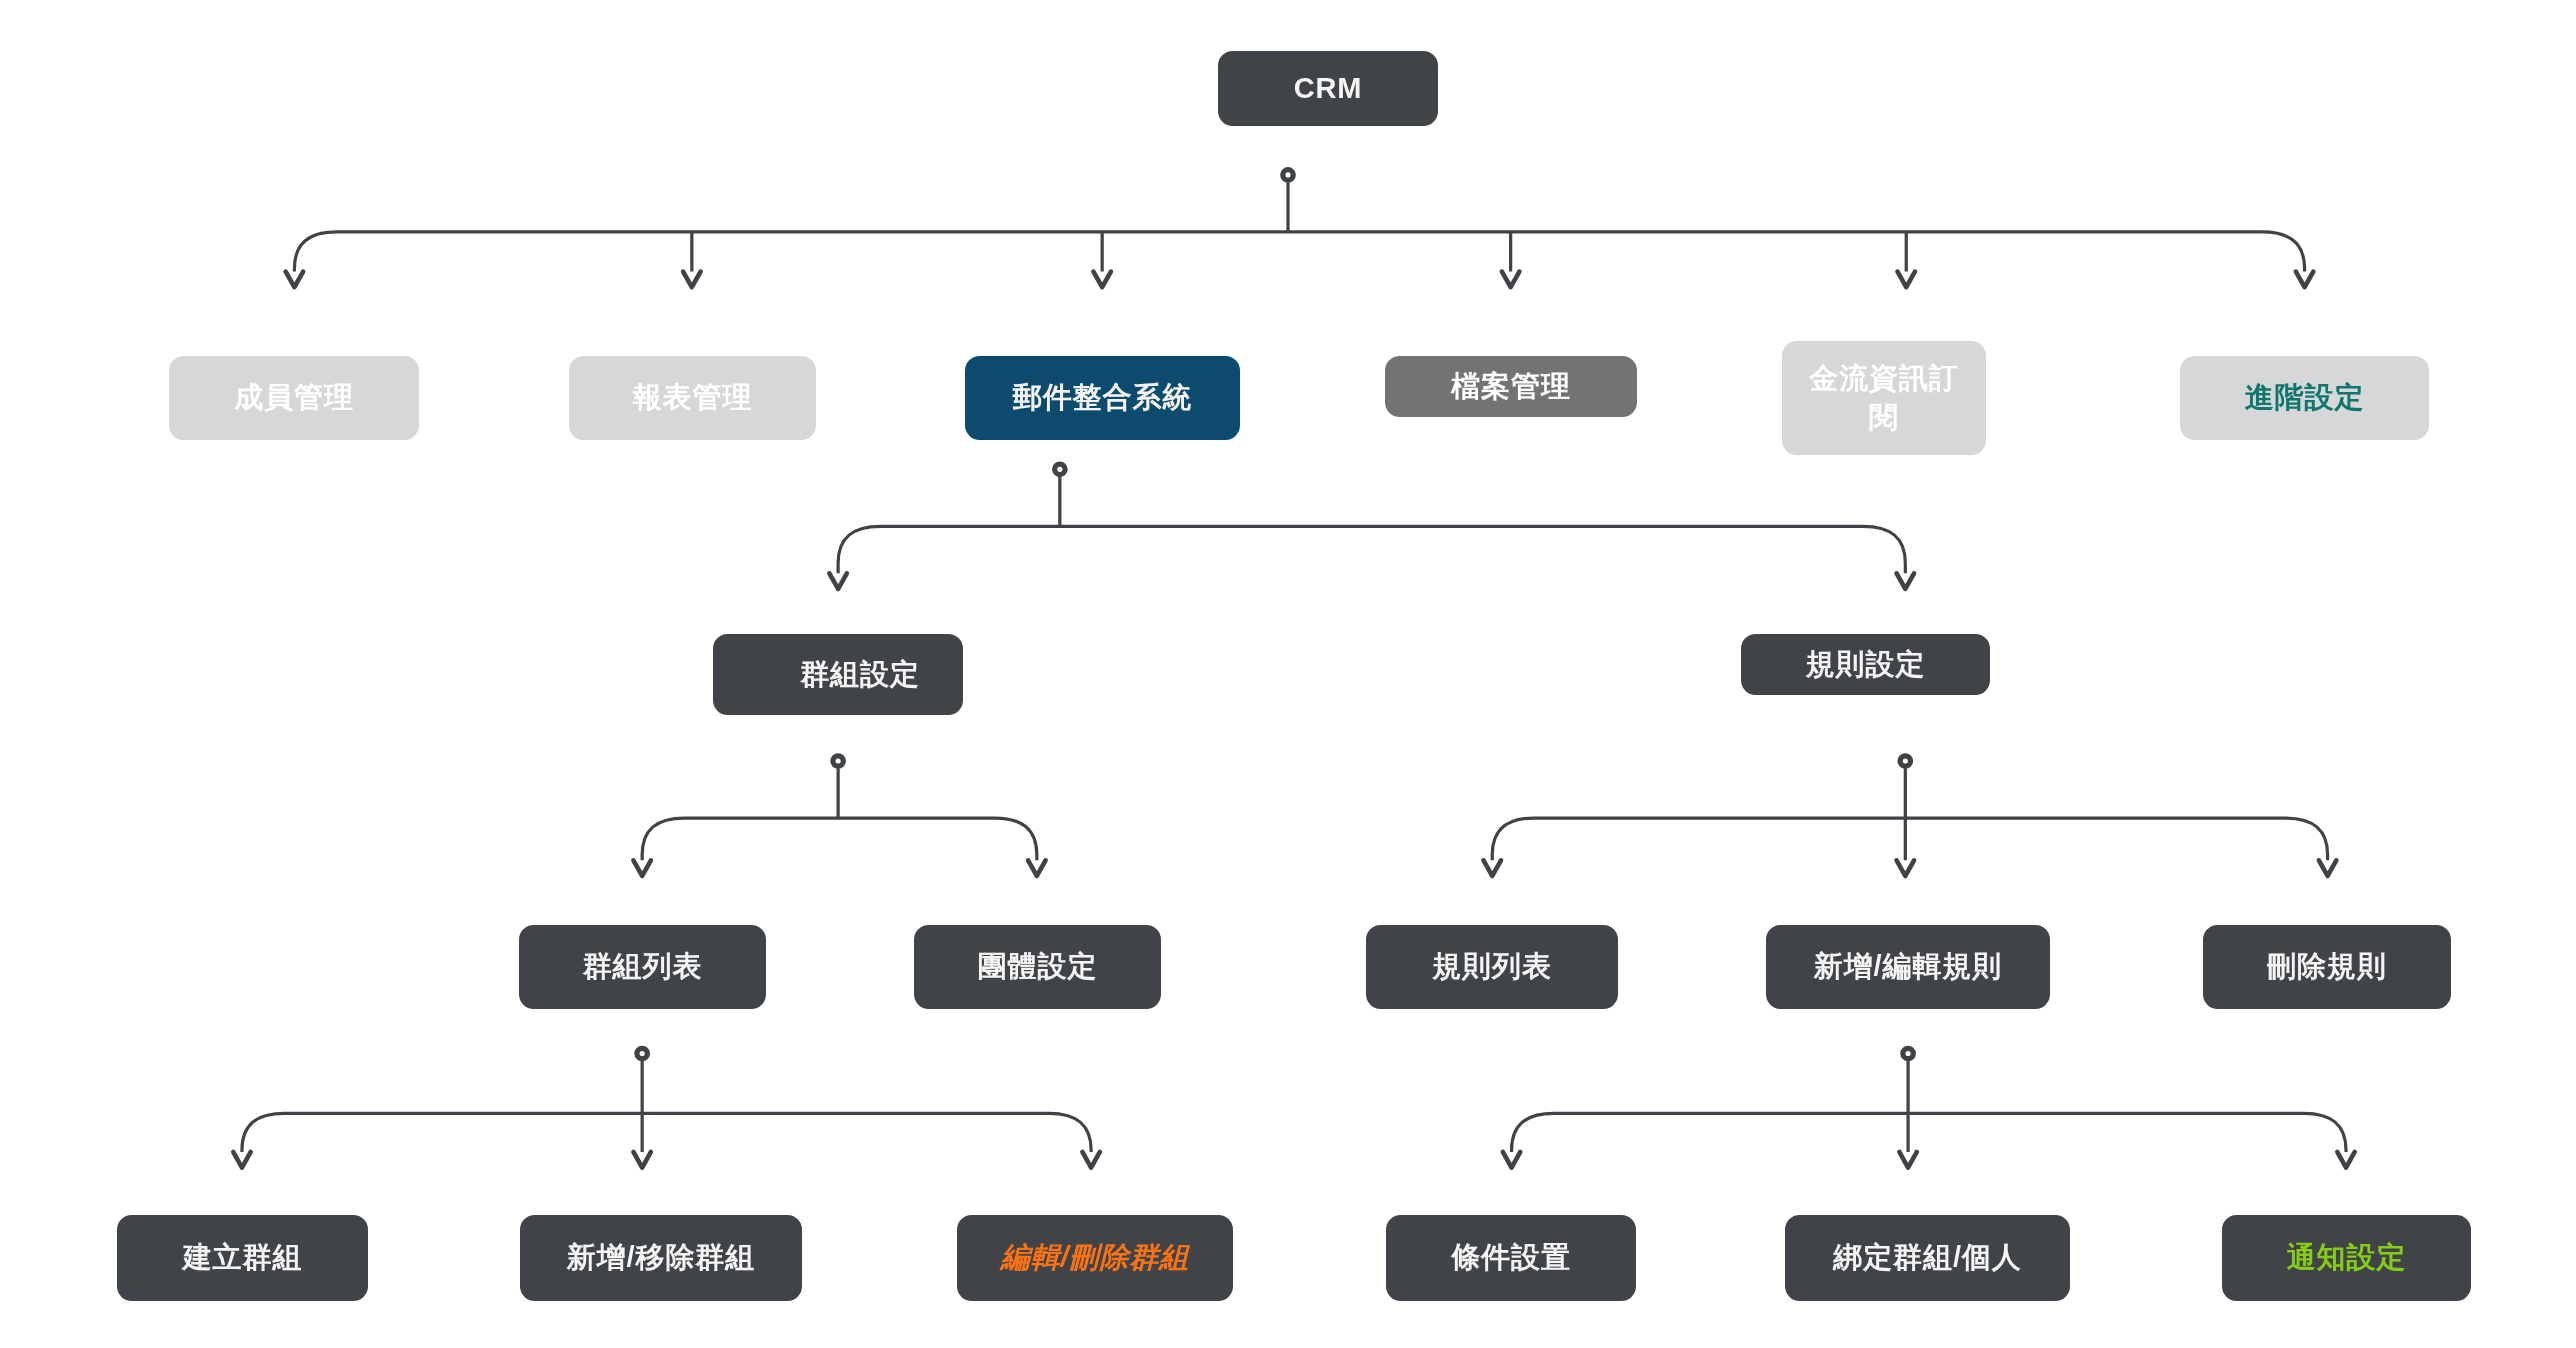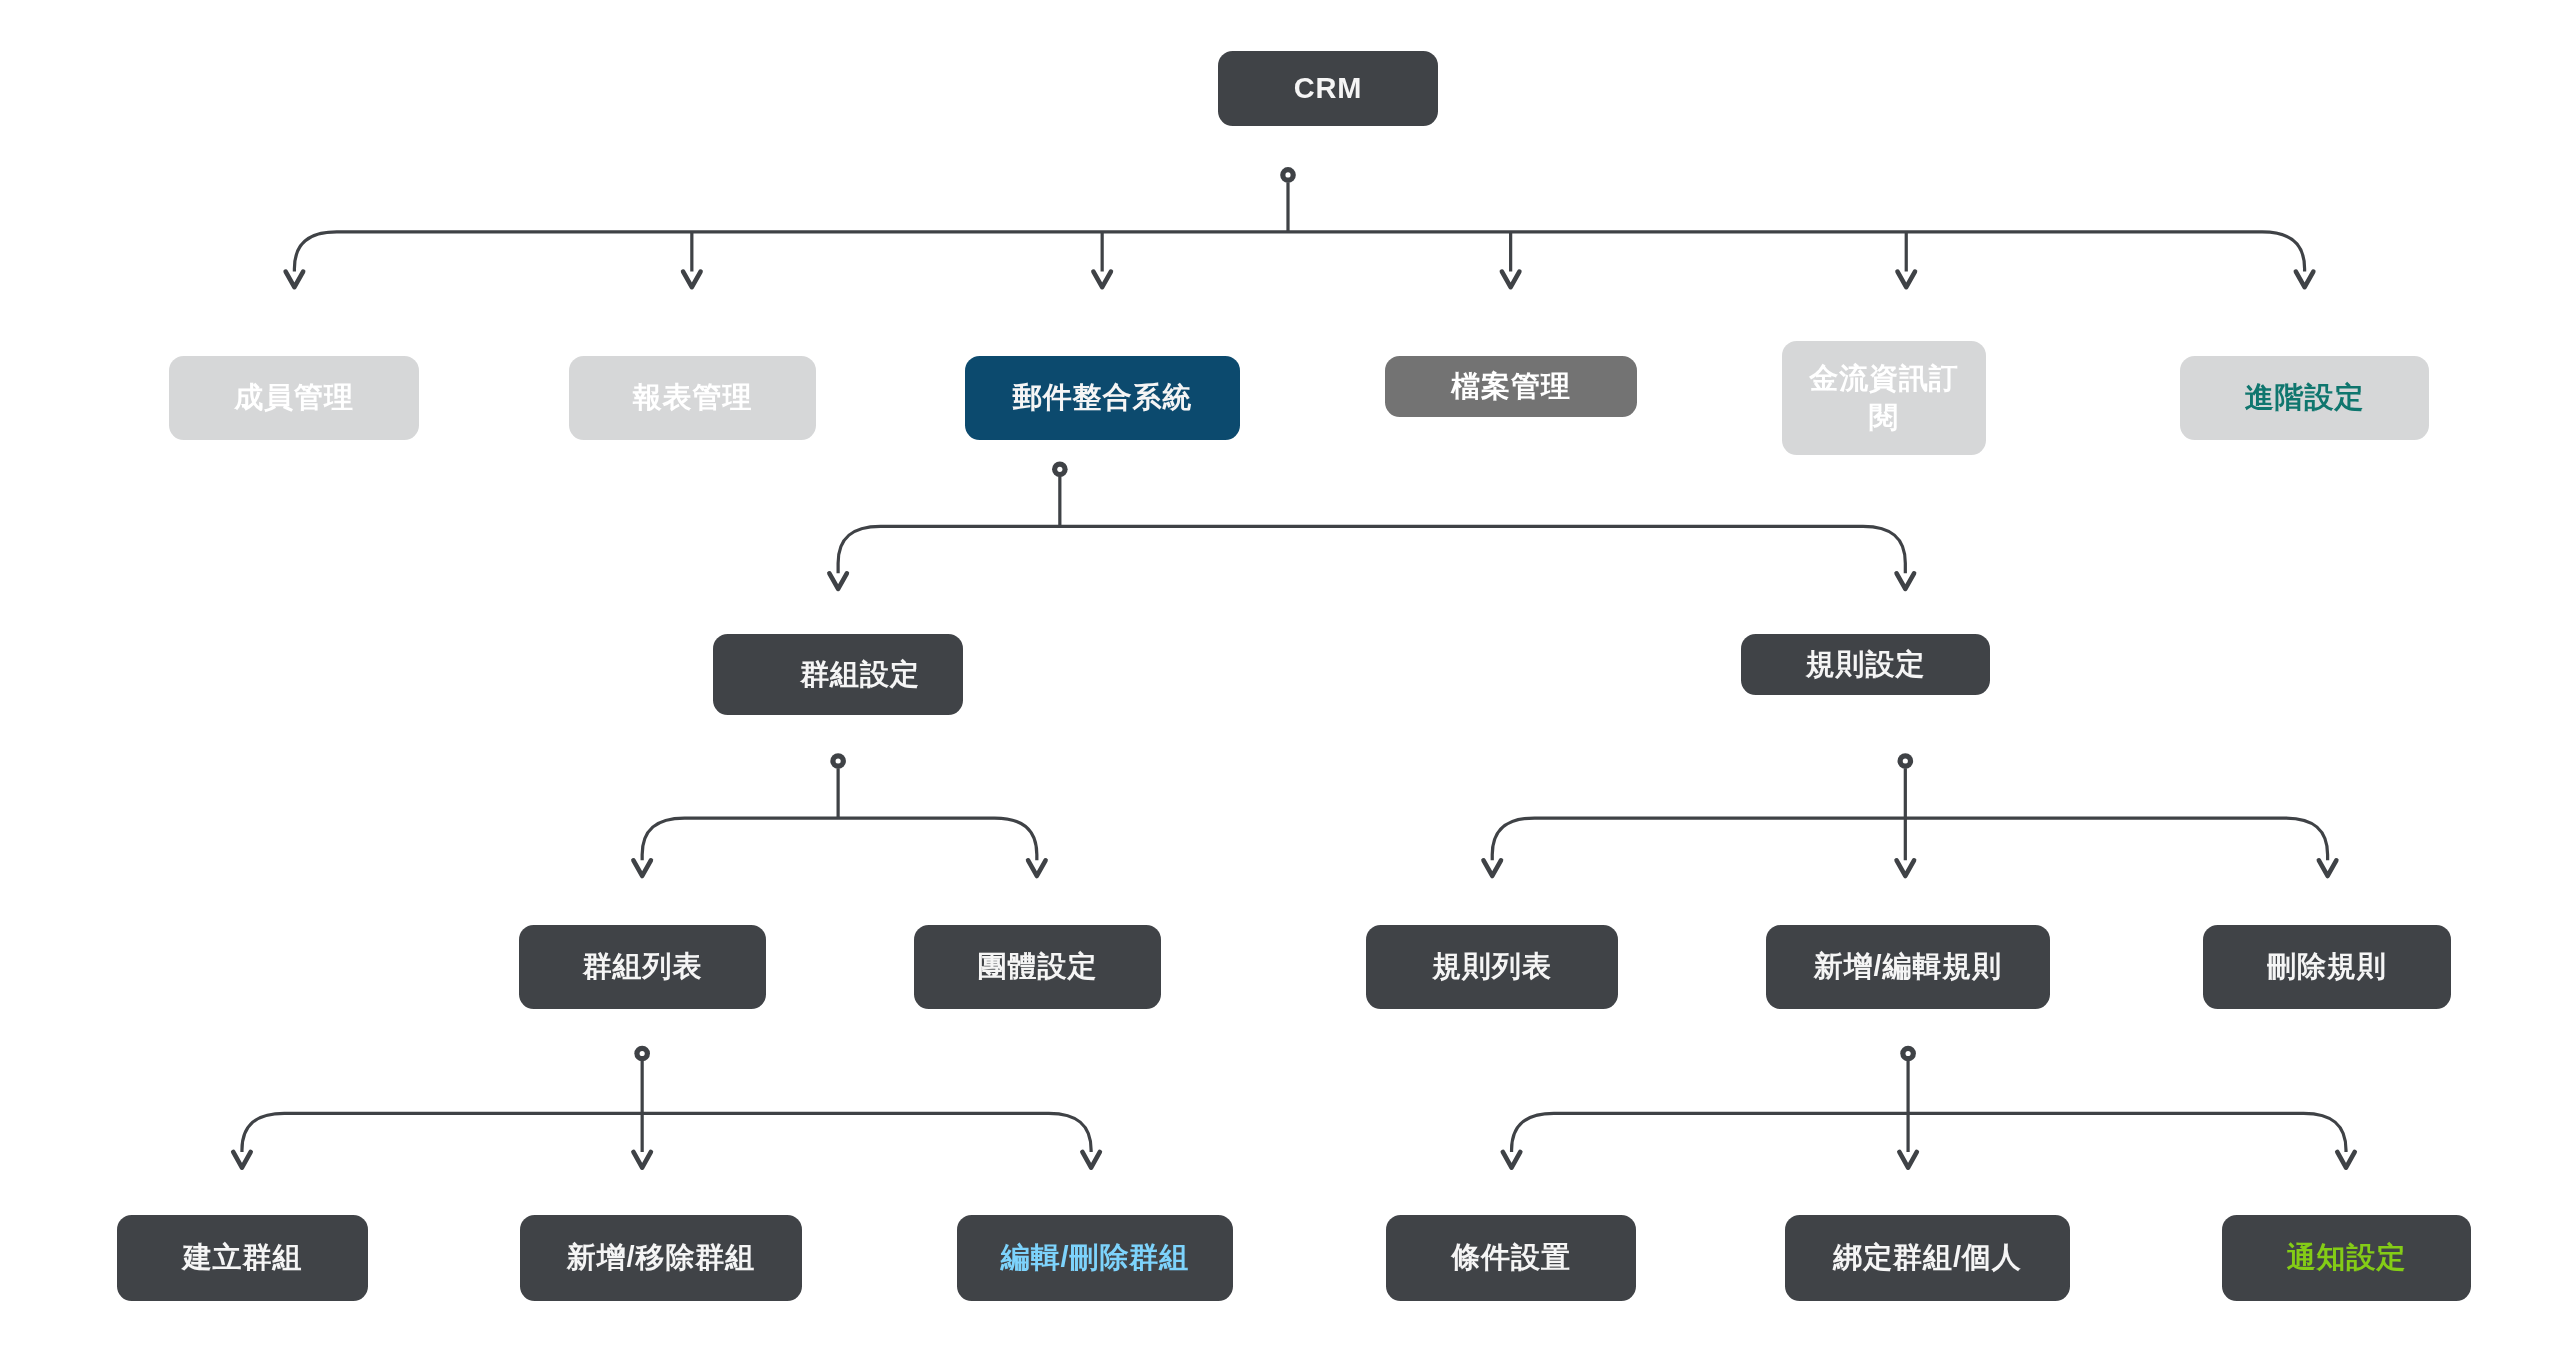--- a/index.html
+++ b/index.html
@@ -128,21 +128,21 @@
     <div class="node dark" style="left: 2203px; top: 925px; width: 248px; height: 84px; background: rgb(64, 67, 71);">
       <span class="label" style="color: rgb(245, 245, 245);">刪除規則</span>
     </div>
     <div class="node dark" style="left: 117px; top: 1215px; width: 251px; height: 86px; background: rgb(64, 67, 71);">
       <span class="label" style="color: rgb(245, 245, 245);">建立群組</span>
     </div>
     <div class="node dark" style="left: 520px; top: 1215px; width: 282px; height: 86px; background: rgb(64, 67, 71);">
       <span class="label" style="color: rgb(245, 245, 245);">新增/移除群組</span>
     </div>
     <div class="node dark" style="left: 957px; top: 1215px; width: 276px; height: 86px; background: rgb(64, 67, 71);">
-      <span class="label" style="color: #7dd3fc;">編輯/刪除群組</span>
+      <span class="label" style="color: #f97316; font-style: italic;">編輯/刪除群組</span>
     </div>
     <div class="node dark" style="left: 1386px; top: 1215px; width: 250px; height: 86px; background: rgb(64, 67, 71);">
       <span class="label" style="color: rgb(245, 245, 245);">條件設置</span>
     </div>
     <div class="node dark" style="left: 1785px; top: 1215px; width: 285px; height: 86px; background: rgb(64, 67, 71);">
       <span class="label" style="color: rgb(245, 245, 245);">綁定群組/個人</span>
     </div>
     <div class="node dark" style="left: 2222px; top: 1215px; width: 249px; height: 86px; background: rgb(64, 67, 71);">
       <span class="label" style="color: #84cc16;">通知設定</span>
     </div>

